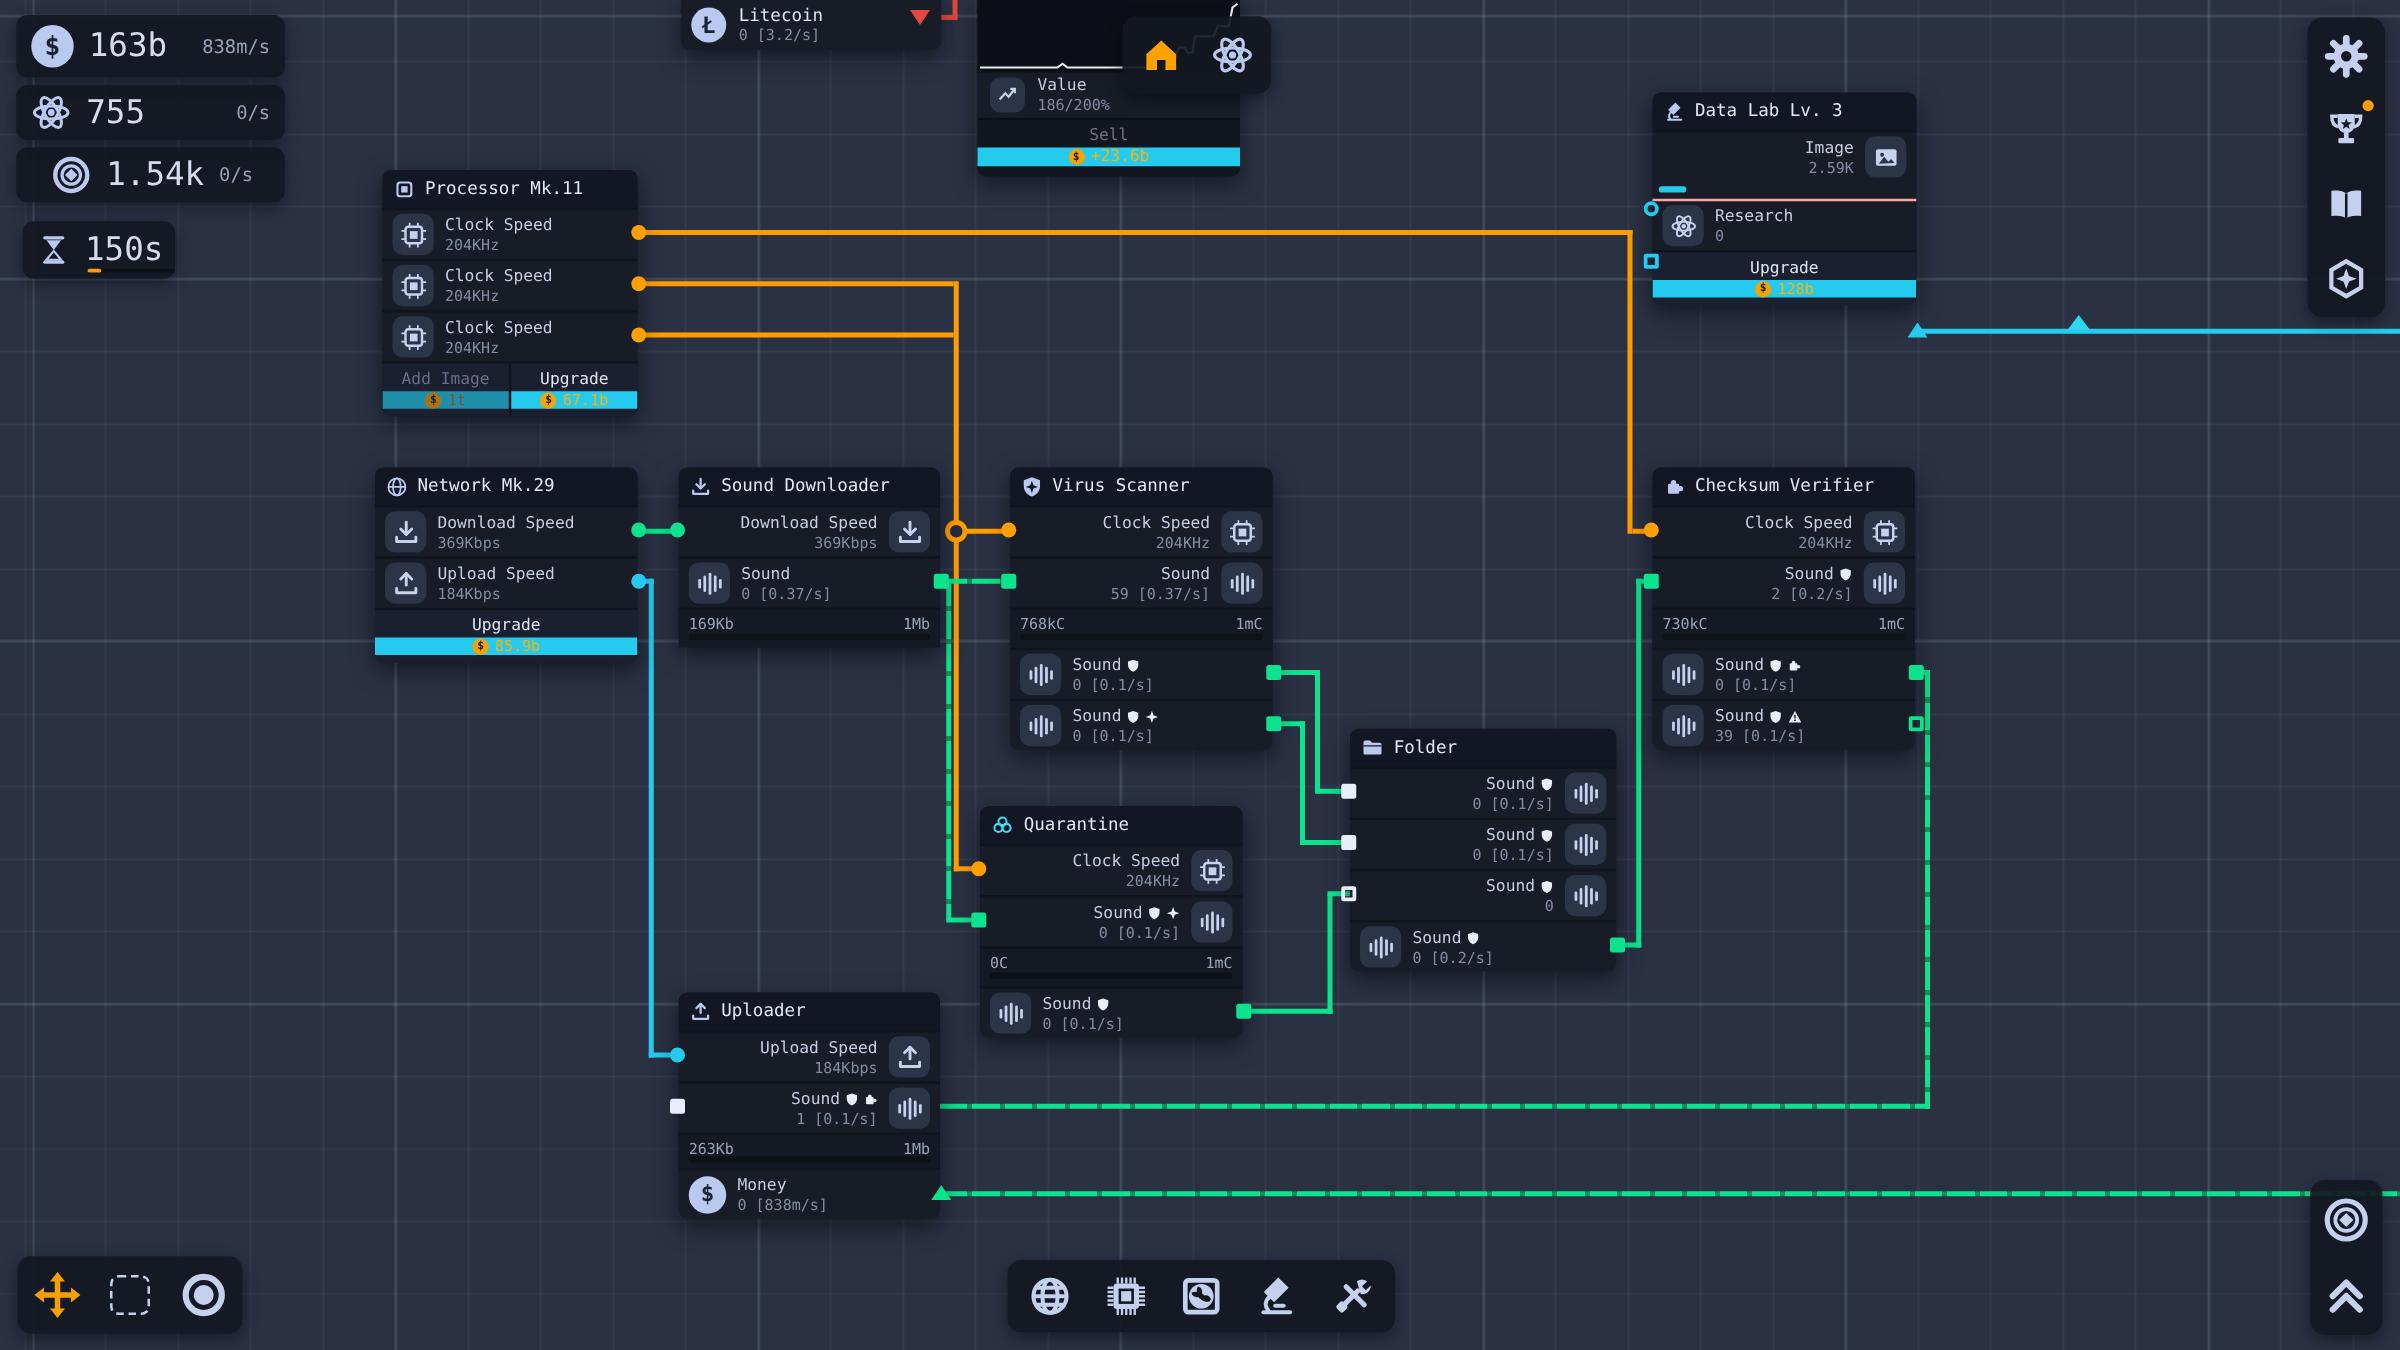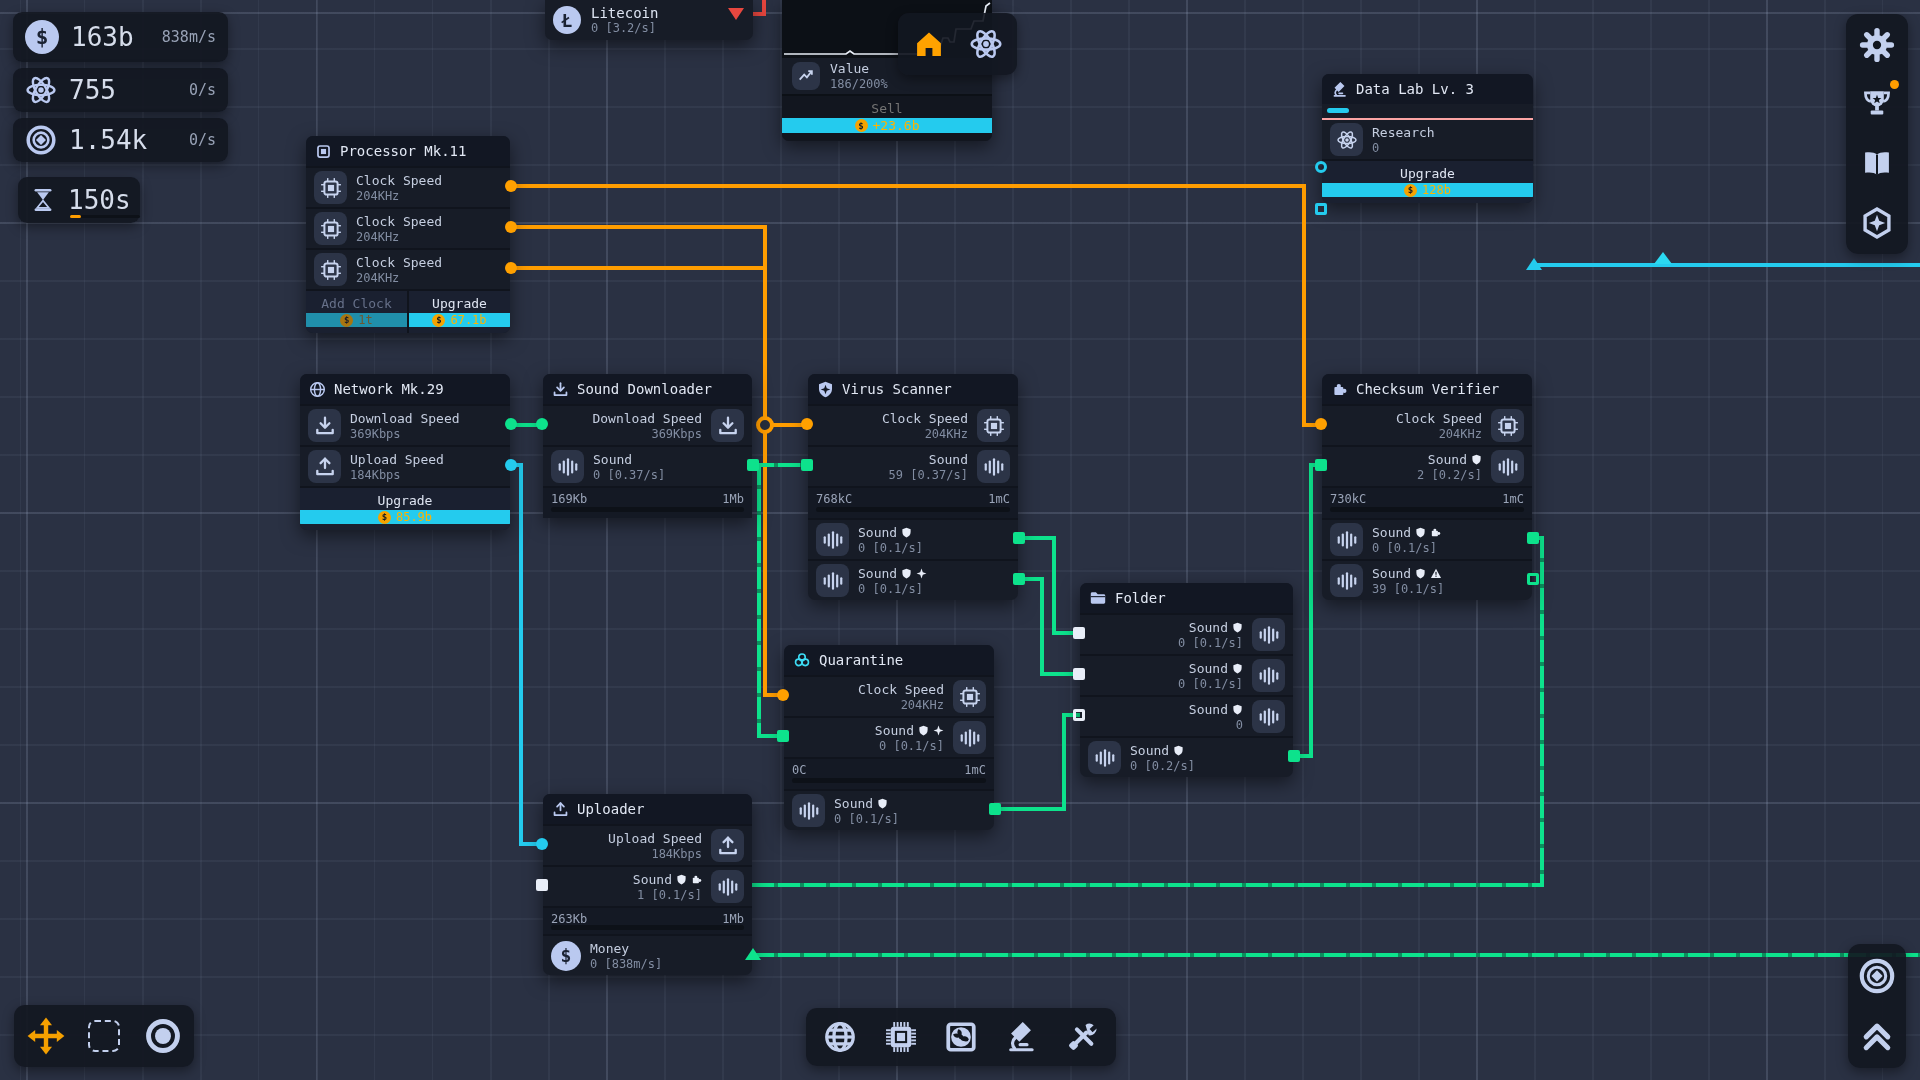--- a/index.html
+++ b/index.html
@@ -139,21 +139,21 @@
             <ellipse cx="10" cy="10" rx="8.4" ry="3.3"></ellipse>
             <ellipse cx="10" cy="10" rx="8.4" ry="3.3" transform="rotate(60 10 10)"></ellipse>
             <ellipse cx="10" cy="10" rx="8.4" ry="3.3" transform="rotate(120 10 10)"></ellipse>
           </g>
           <circle cx="10" cy="10" r="1.7" fill="#bac9f0"></circle>
         </svg>
     </span>
     <span class="big">755</span>
     <span class="rate">0/s</span>
   </div>
-  <div class="pill" style="left:13px;top:118px;width:215px;height:44px;padding:0 12px;gap:12px">
+  <div class="pill" style="left:13px;top:118px;width:215px;height:44px;padding:0 28px;gap:12px">
     <span>
       <svg width="32" height="32" viewBox="0 0 20 20">
           <circle cx="10" cy="10" r="8" fill="none" stroke="#bac9f0" stroke-width="2.2"></circle>
           <circle cx="10" cy="10" r="4.6" fill="none" stroke="#bac9f0" stroke-width="1.6"></circle>
           <rect x="7.8" y="7.8" width="4.4" height="4.4" fill="#bac9f0" transform="rotate(45 10 10)"></rect>
         </svg>
     </span>
     <span class="big">1.54k</span>
     <span class="rate">0/s</span>
   </div>
@@ -301,21 +301,21 @@
             </g>
           </svg>
         </span>
       <span class="txt">
           <span class="lbl">Clock Speed</span>
           <span class="val" style="display:block">204KHz</span>
         </span>
     </div>
     <div class="nfoot">
       <div class="fbtn dim">
-        <div class="t">Add Clock</div>
+        <div class="t">Add Image</div>
         <div class="c">
             <span class="coin">$</span>
             <span>1t</span>
           </div>
       </div>
       <div class="fbtn">
         <div class="t">Upgrade</div>
         <div class="c">
             <span class="coin">$</span>
             <span>67.1b</span>
@@ -965,20 +965,33 @@
     <div class="nhead">
       <span>
           <svg width="17" height="17" viewBox="0 0 20 20" fill="none" stroke="#bac9f0" stroke-width="1.9" stroke-linecap="round">
             <path d="M11 2.5 14.5 6 9 11.5 5.5 8Z" fill="#bac9f0"></path>
             <path d="M7 10c-2.2 2-2.6 4.6-.8 6.6"></path>
             <line x1="4" y1="17.5" x2="16.5" y2="17.5"></line>
             <line x1="9.5" y1="14.5" x2="13.5" y2="14.5"></line>
           </svg>
         </span>
       <span>Data Lab Lv. 3</span>
+    </div>
+    <div class="nrow r">
+      <span class="txt">
+          <span class="lbl">Image</span>
+          <span class="val" style="display:block">2.59K</span>
+        </span>
+      <span class="tile">
+          <svg width="22" height="22" viewBox="0 0 20 20">
+            <rect x="2.5" y="4" width="15" height="12" rx="1.5" fill="#c7d3ee"></rect>
+            <path d="M4.5 14.5l4-5 3 3.5 2-2 2.5 3Z" fill="#2c3447"></path>
+            <circle cx="7" cy="8" r="1.4" fill="#2c3447"></circle>
+          </svg>
+        </span>
     </div>
     <div class="minis">
         <span class="minibar"></span>
       </div>
     <div class="nrow" style="border-top:2px solid #fca5a5">
       <span class="tile">
           <svg width="22" height="22" viewBox="0 0 20 20">
             <g fill="none" stroke="#c7d3ee" stroke-width="1.4">
               <ellipse cx="10" cy="10" rx="8.2" ry="3.2"></ellipse>
               <ellipse cx="10" cy="10" rx="8.2" ry="3.2" transform="rotate(60 10 10)"></ellipse>

